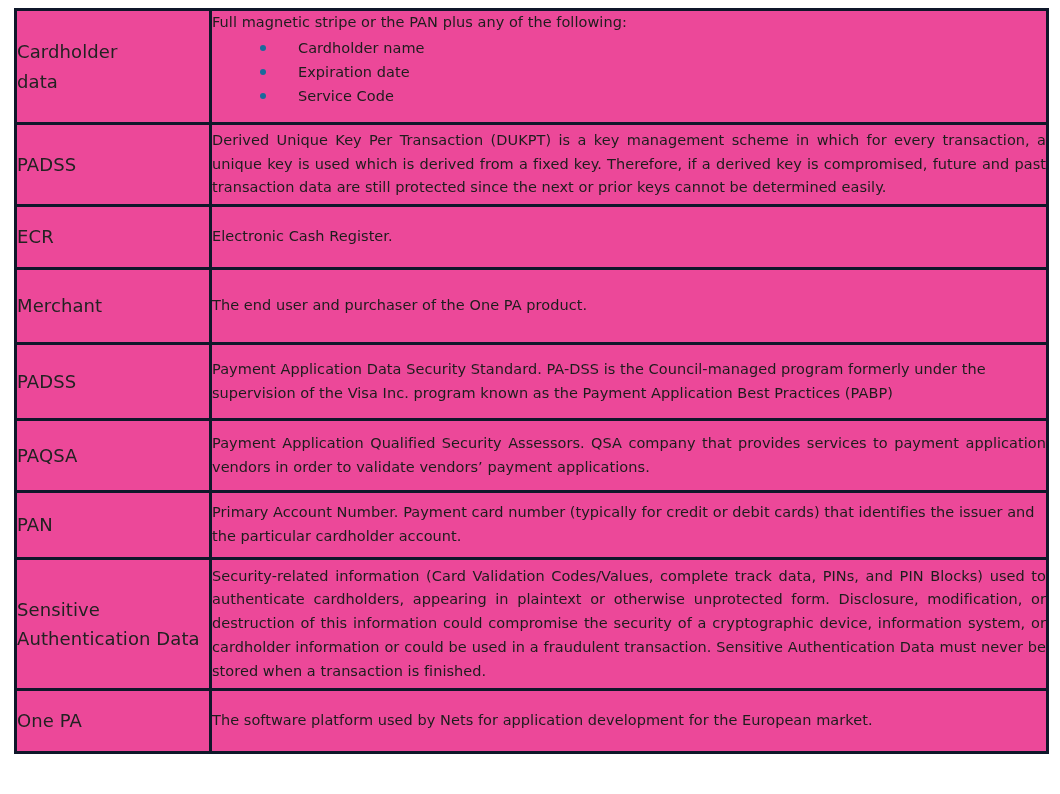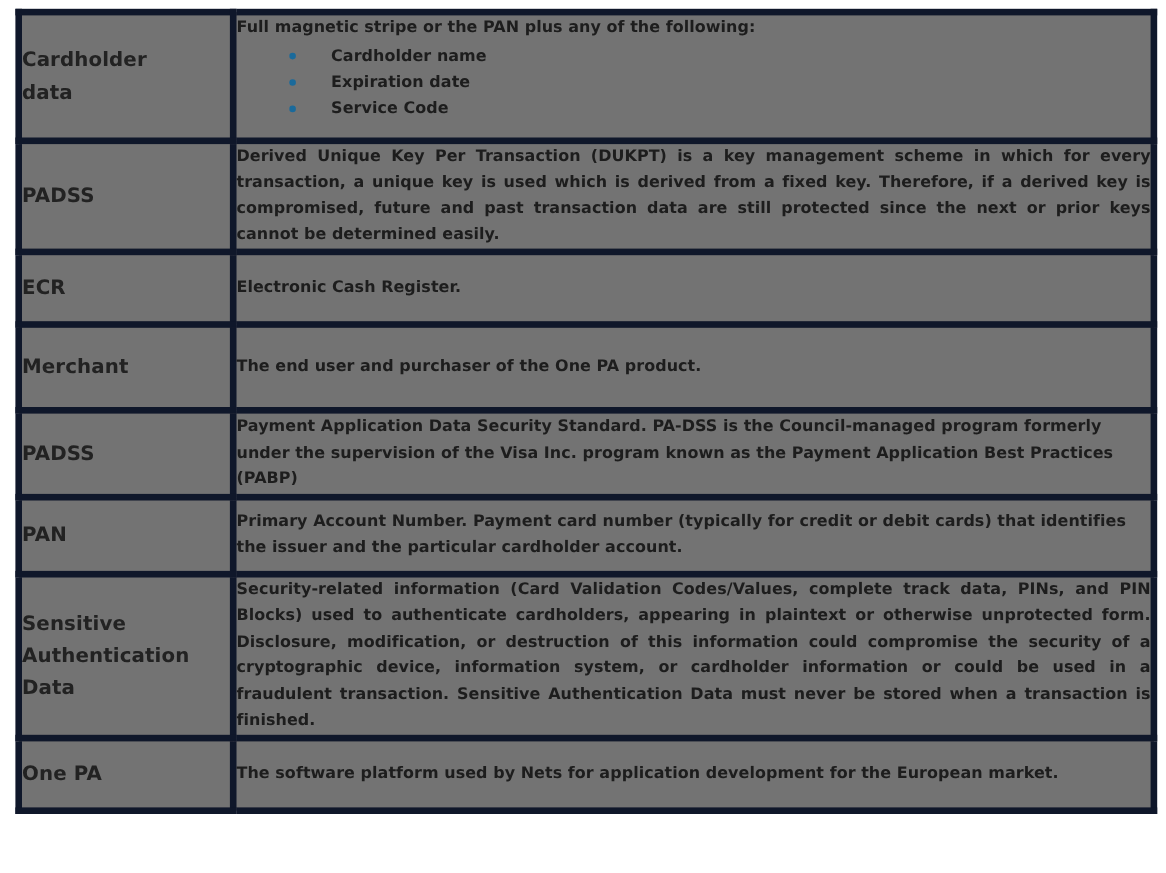--- a/index.html
+++ b/index.html
@@ -28,25 +28,24 @@
     top: 8px;
     width: 1032px;
     border-collapse: collapse;
     table-layout: fixed;
   }
 
   table.glossary col.term-col { width: 195px; }
   table.glossary col.def-col  { width: 837px; }
 
   table.glossary td {
-    border: 6px solid #0f172a;
+    border: 3px solid #0f172a;
     vertical-align: middle;
     padding: 0;
-    background: #737373;
-    font-weight: bold;
+    background: #ec4899;
   }
 
   td.term {
     padding: 6px 0 6px 15px;
     font-size: 18px;
     line-height: 1.62;
     color: #222222;
     font-weight: 400;
     letter-spacing: 0.1px;
   }
@@ -157,20 +156,26 @@
         </td>
       </tr>
 
       <tr class="r-padss">
         <td class="term">PADSS</td>
         <td class="def">
           <p>Payment Application Data Security Standard. PA-DSS is the Council-managed program formerly under the supervision of the Visa Inc. program known as the Payment Application Best Practices (PABP)</p>
         </td>
       </tr>
 
+      <tr class="r-paqsa">
+        <td class="term">PAQSA</td>
+        <td class="def">
+          <p class="justify">Payment Application Qualified Security Assessors. QSA company that provides services to payment application vendors in order to validate vendors’ payment applications.</p>
+        </td>
+      </tr>
 
       <tr class="r-pan">
         <td class="term">PAN</td>
         <td class="def">
           <p>Primary Account Number. Payment card number (typically for credit or debit cards) that identifies the issuer and the particular cardholder account.</p>
         </td>
       </tr>
 
 
       <tr class="r-sad">

